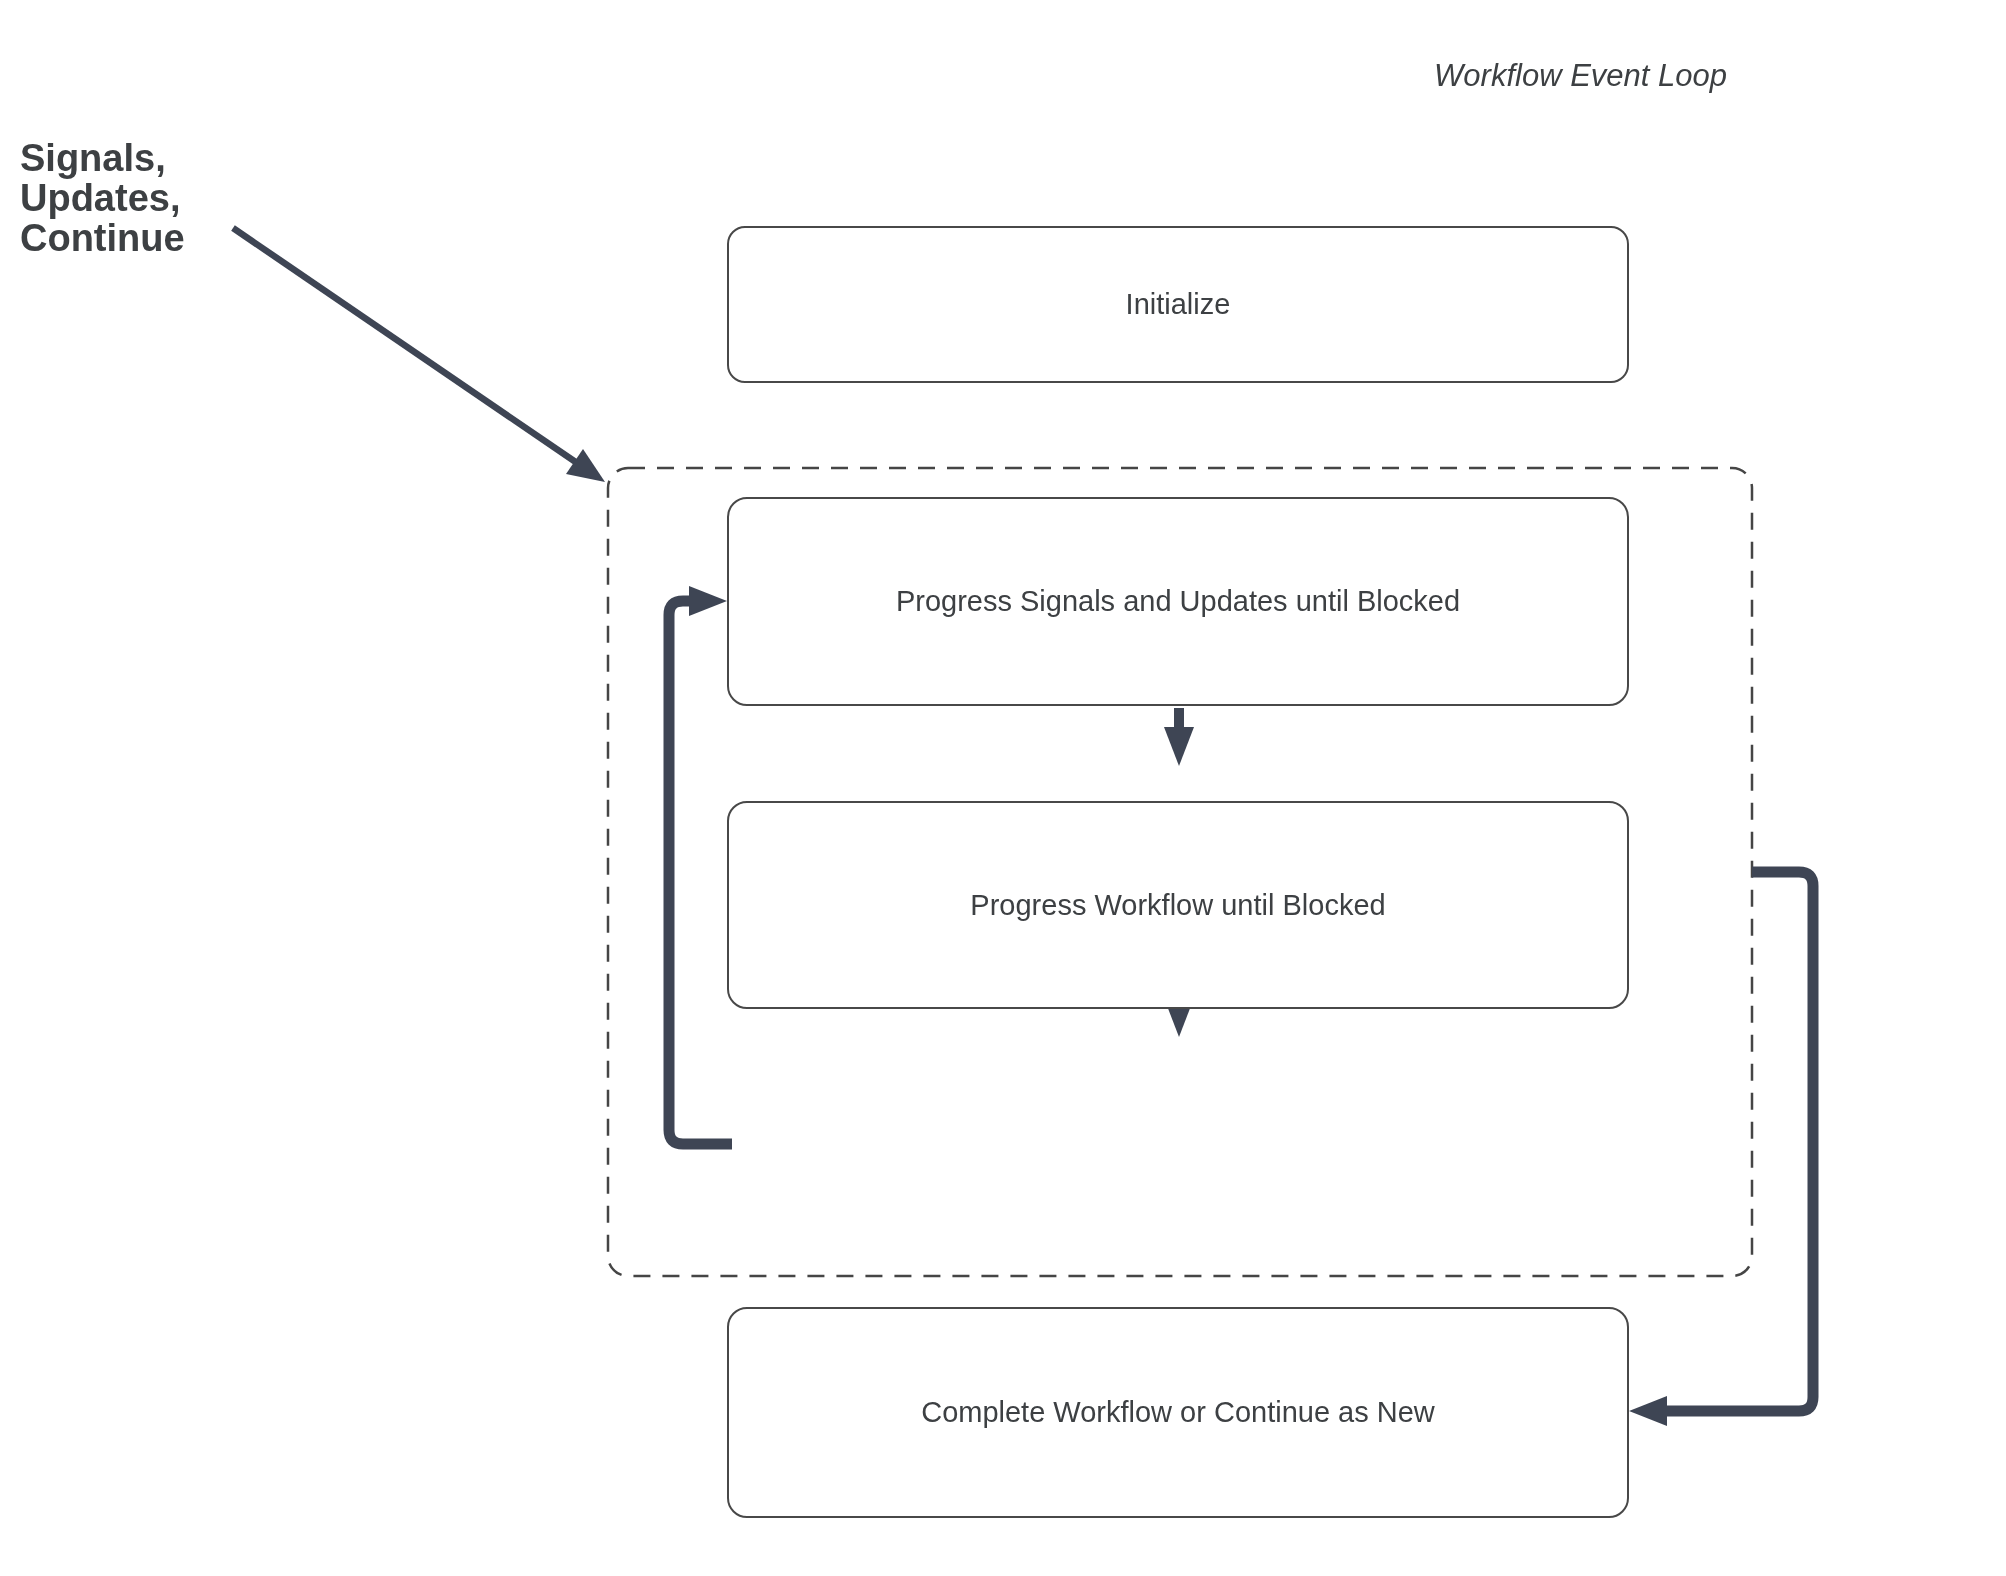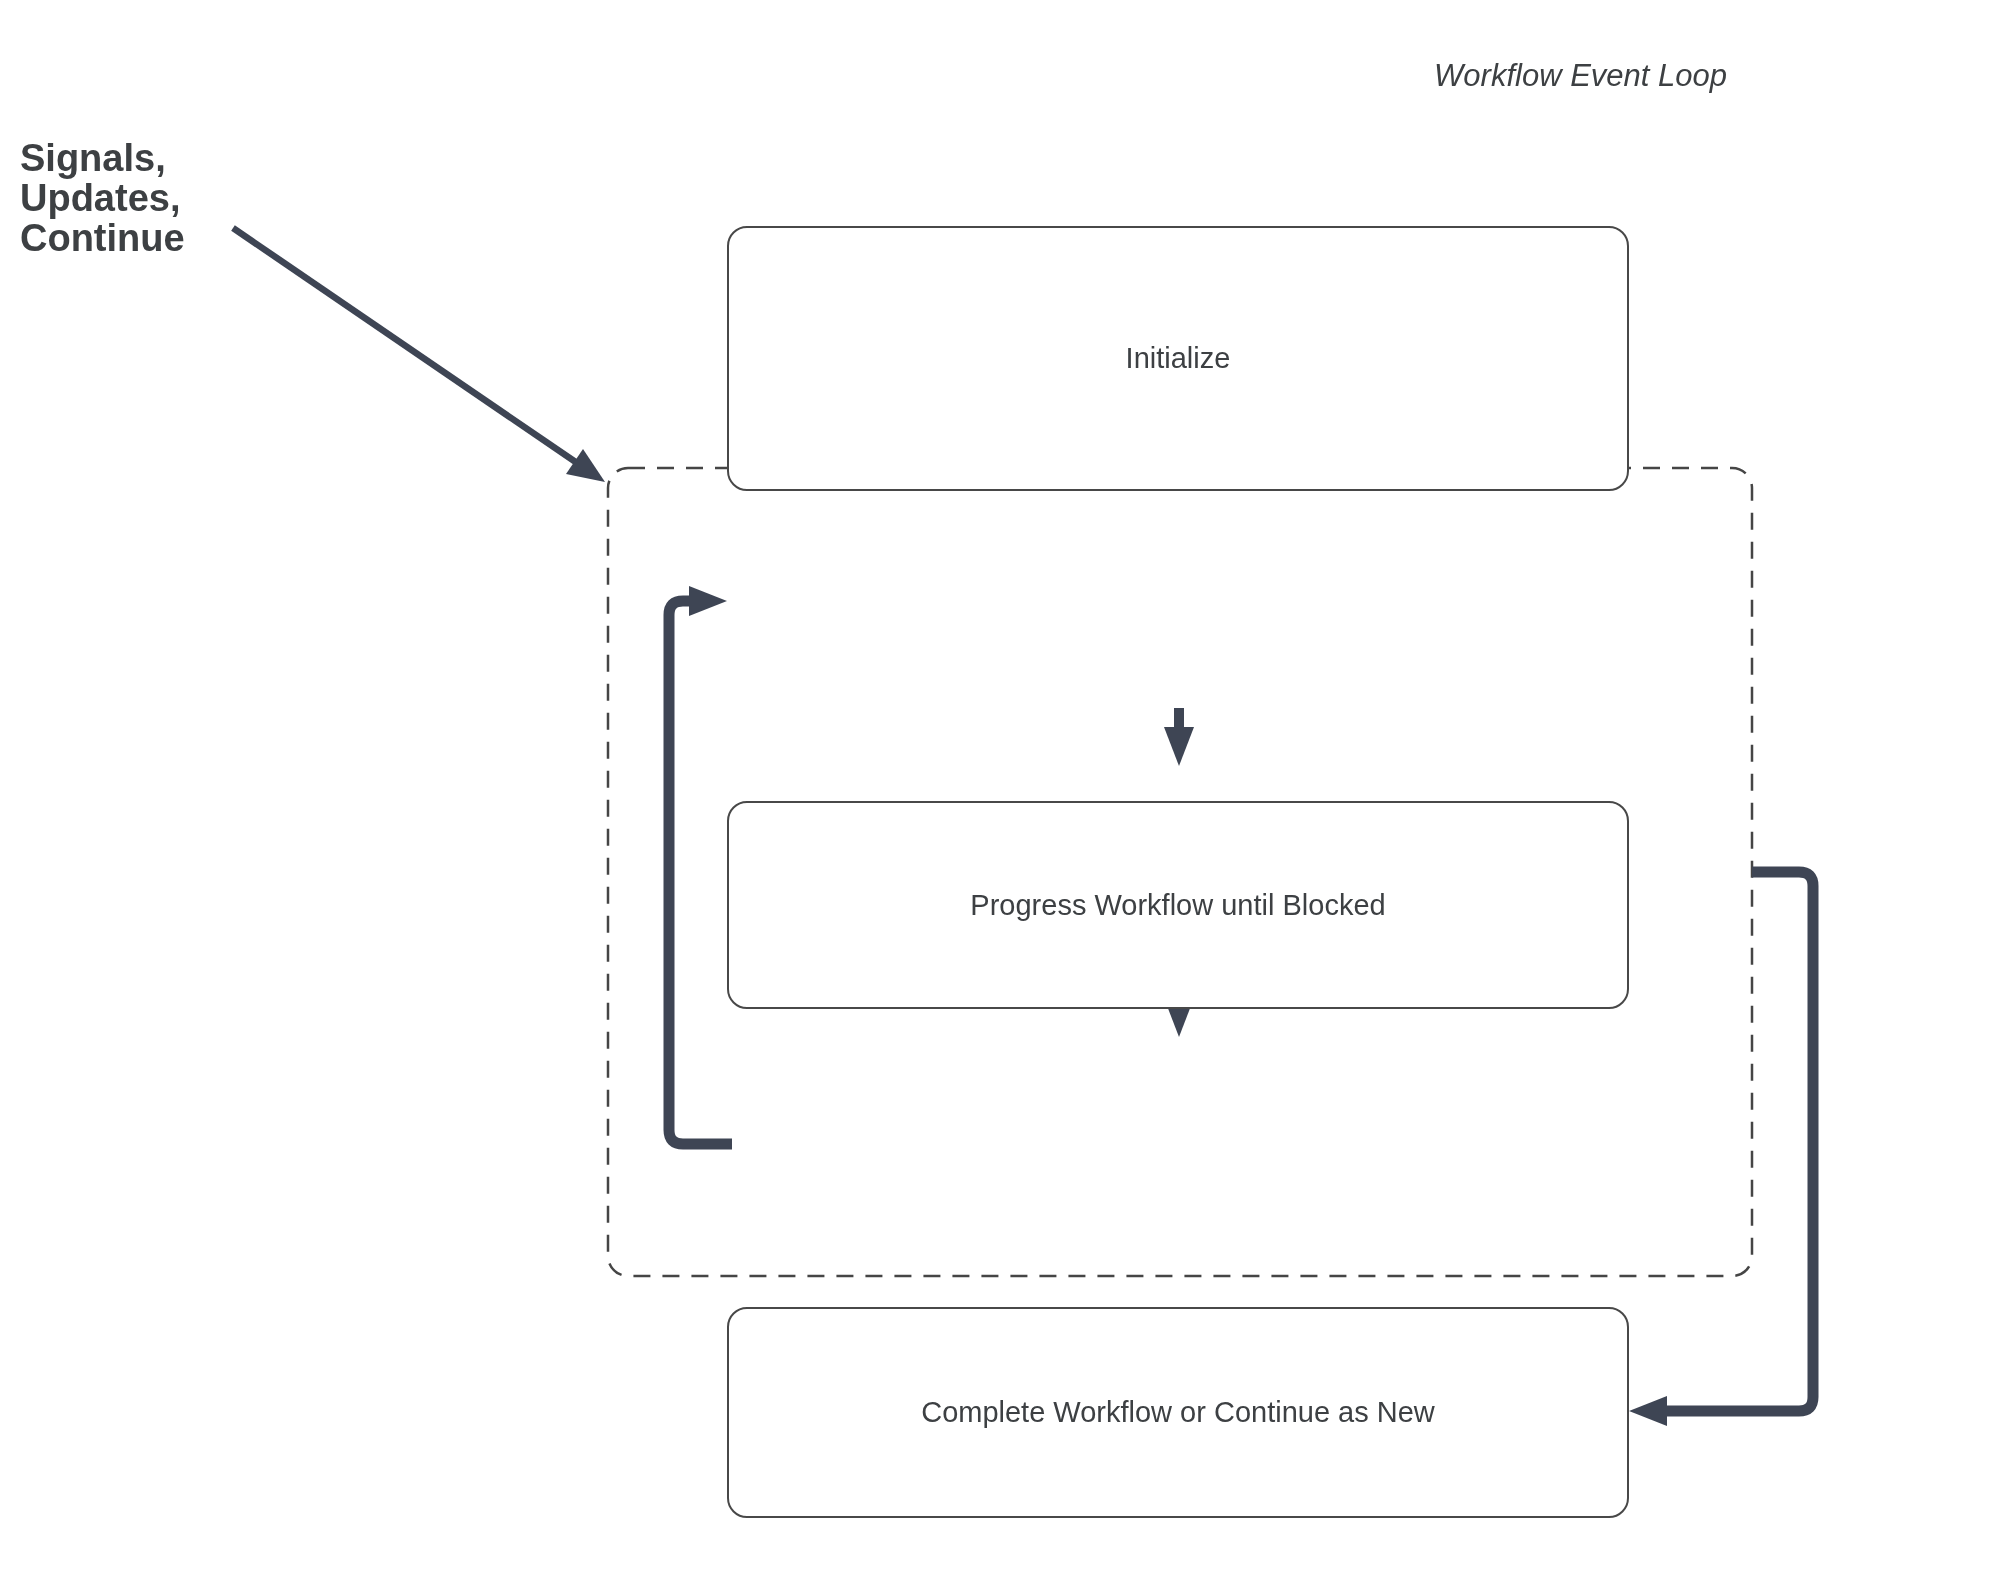--- a/index.html
+++ b/index.html
@@ -45,21 +45,21 @@
     border: 2px solid var(--box-border);
     border-radius: 20px;
     display: flex;
     align-items: center;
     justify-content: center;
     text-align: center;
     font-size: 29px;
     color: var(--text);
     z-index: 2;
   }
-  #node-initialize        { top: 226px;  height: 265px; }
+  #node-initialize        { top: 226px;  height: 157px; border-radius: 18px; }
   #node-progress-signals  { top: 497px;  height: 209px; }
   #node-progress-workflow { top: 765px;  height: 208px; margin-top: 36px; }
   #node-execute-queries   { top: 1039px; height: 208px; }
   #node-complete          { top: 1307px; height: 211px; }
   svg.wires {
     position: absolute;
     left: 0; top: 0;
     z-index: 1;
   }
   .wire { stroke: var(--arrow); fill: none; }
@@ -113,20 +113,23 @@
     <g>
       <path class="wire wire-thick" d="M 1752 872 L 1799 872 Q 1813 872 1813 886 L 1813 1397 Q 1813 1411 1799 1411 L 1663 1411"></path>
       <polygon class="head" points="1629,1411 1667,1396 1667,1426"></polygon>
     </g>
   </svg>
 
   <div class="node" id="node-initialize">
     <span>Initialize</span>
   </div>
 
+  <div class="node" id="node-progress-signals">
+    <span>Progress Signals and Updates until Blocked</span>
+  </div>
 
   <div class="node" id="node-progress-workflow">
     <span>Progress Workflow until Blocked</span>
   </div>
 
 
   <div class="node" id="node-complete">
     <span>Complete Workflow or Continue as New</span>
   </div>
 

